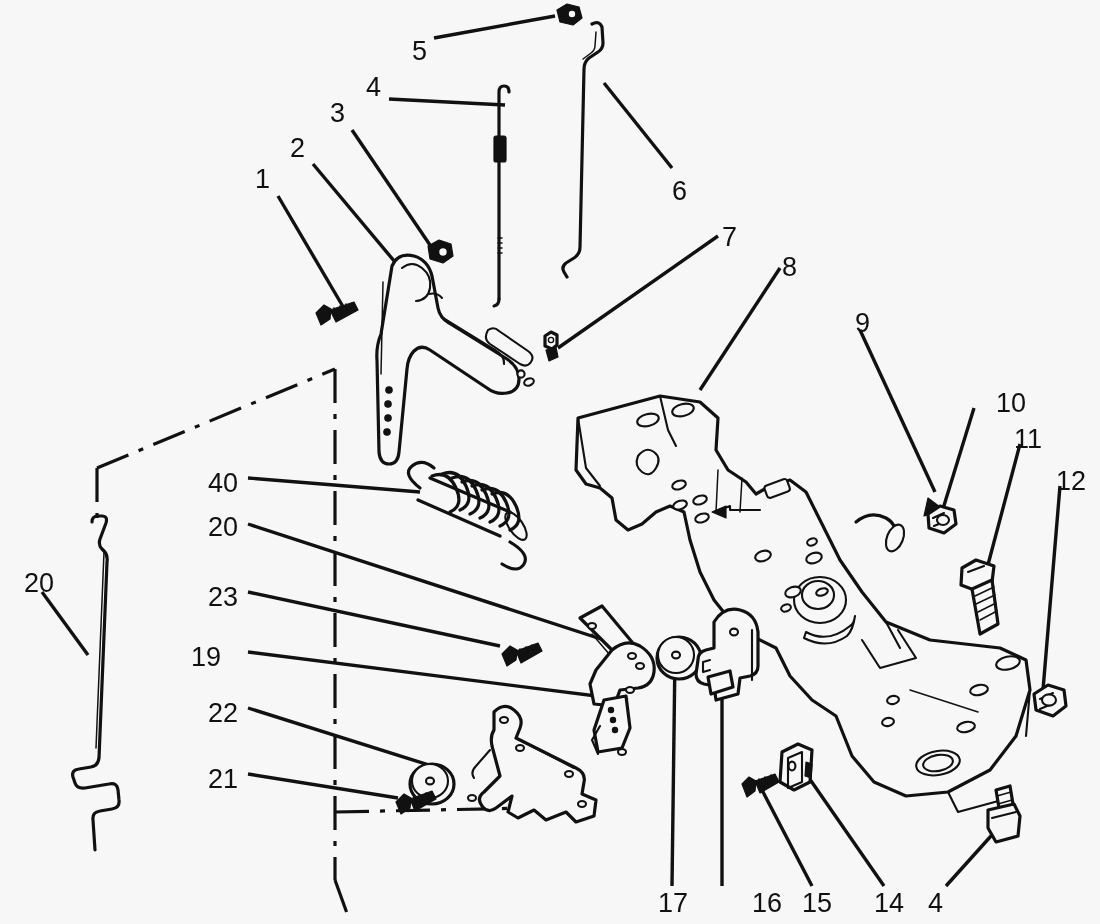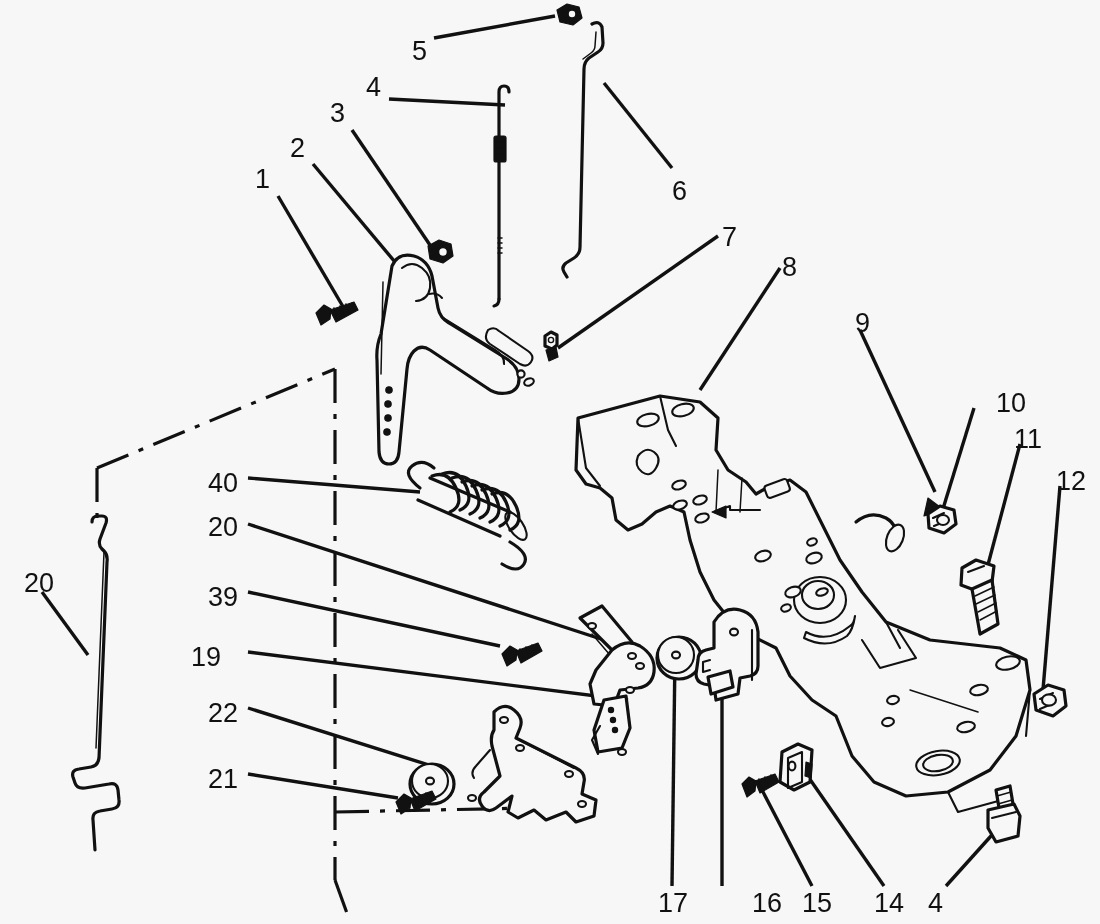--- a/index.html
+++ b/index.html
@@ -360,16 +360,16 @@
 <div class="lbl" style="left:928px;top:890px">4</div>
 <div class="lbl" style="left:874px;top:890px">14</div>
 <div class="lbl" style="left:802px;top:890px">15</div>
 <div class="lbl" style="left:752px;top:890px">16</div>
 <div class="lbl" style="left:658px;top:890px">17</div>
 <div class="lbl" style="left:208px;top:514px">20</div>
 <div class="lbl" style="left:191px;top:644px">19</div>
 <div class="lbl" style="left:24px;top:570px">20</div>
 <div class="lbl" style="left:208px;top:766px">21</div>
 <div class="lbl" style="left:208px;top:700px">22</div>
-<div class="lbl" style="left:208px;top:584px">39</div>
+<div class="lbl" style="left:208px;top:584px">23</div>
 <div class="lbl" style="left:208px;top:470px">40</div>
 
 </div>
 
 </body></html>

